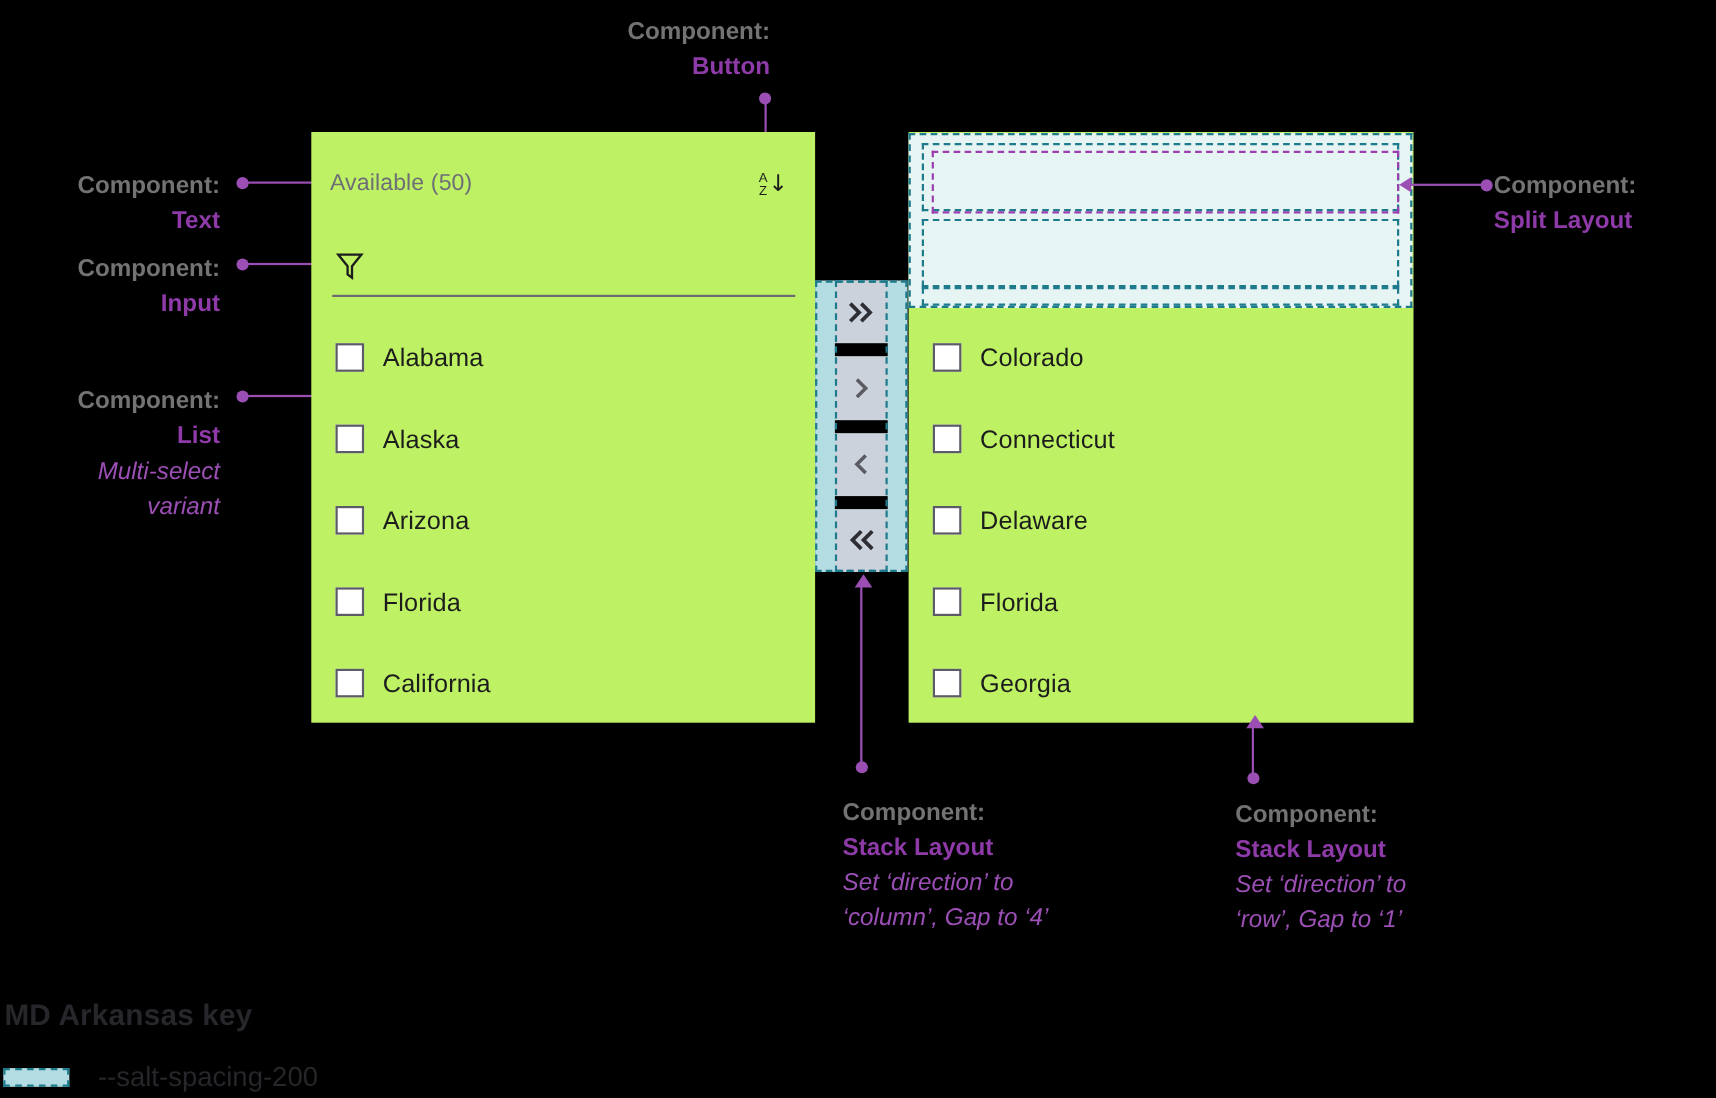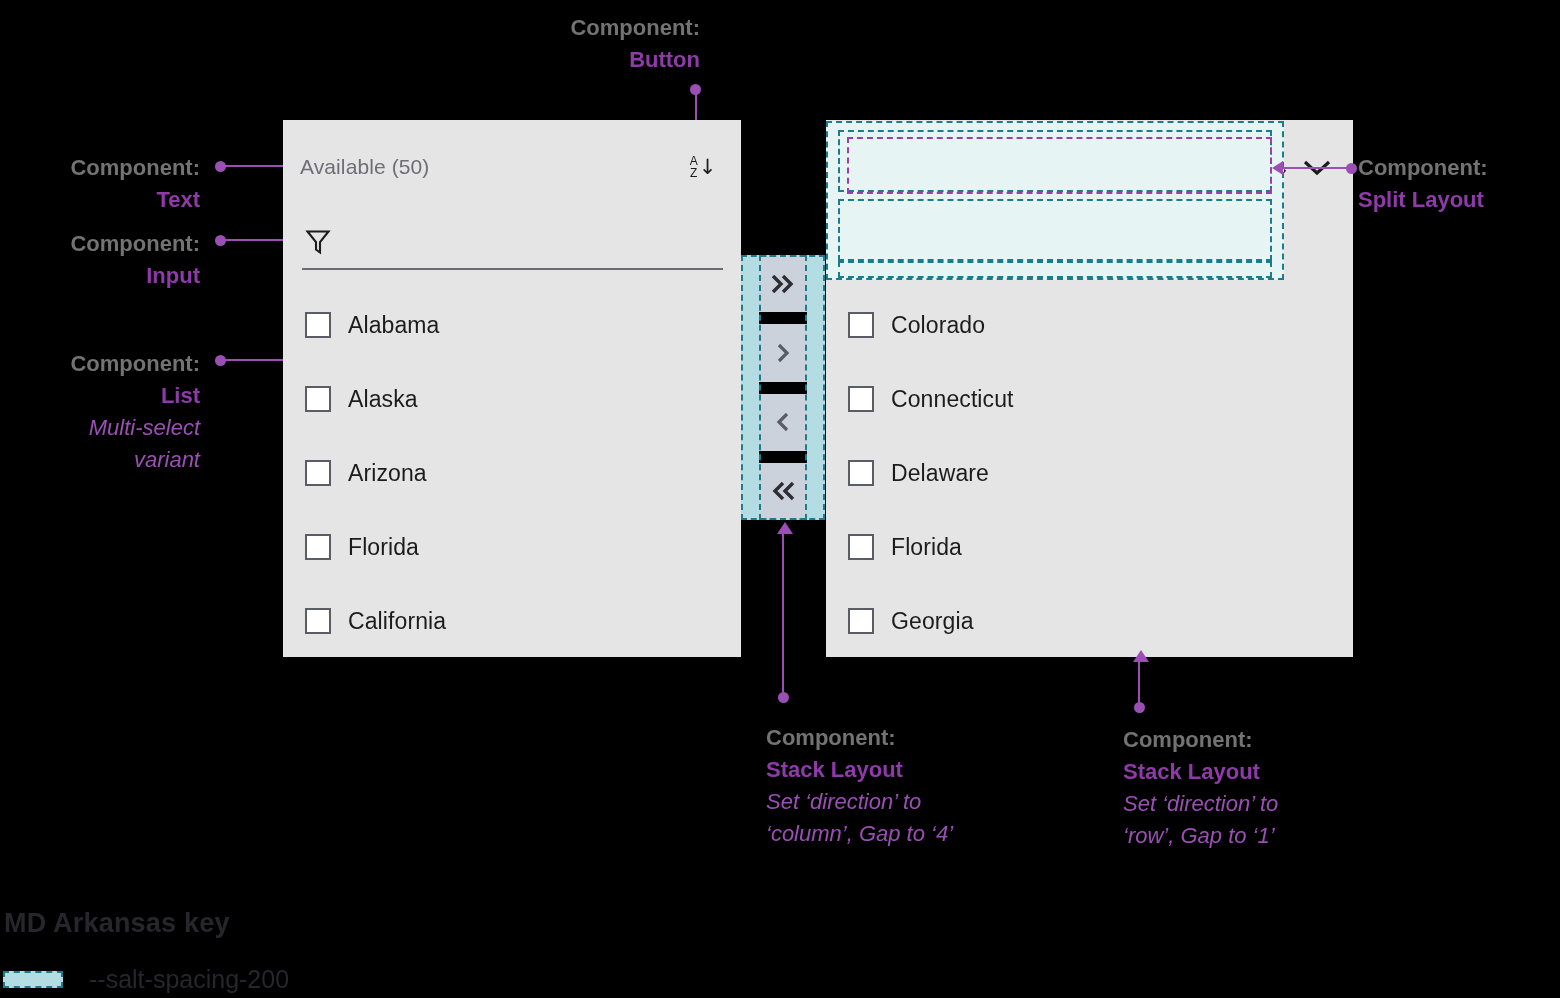--- a/index.html
+++ b/index.html
@@ -81,21 +81,21 @@
   }
   .arrow.up {
     border-left: 8px solid transparent;
     border-right: 8px solid transparent;
     border-bottom: 12px solid #9b4fb5;
   }
 
   
   .panel {
     position: absolute;
-    background: #e5e5e5;
+    background: #bef264;
     box-sizing: border-box;
   }
   .panel-header {
     position: absolute;
     left: 0; right: 0;
     height: 62px;
     display: flex;
     align-items: center;
     box-sizing: border-box;
   }
@@ -370,21 +370,21 @@
   <button class="xfer-btn">
     <svg width="30" height="24" viewBox="0 0 30 24" aria-hidden="true">
       <path d="M25 4 L17 12 L25 20 M15 4 L7 12 L15 20" fill="none" stroke="#2d2d33" stroke-width="3.4" stroke-linecap="butt" stroke-linejoin="miter"></path>
     </svg>
   </button>
 </div>
 
 <div class="dash teal-open" style="left:741px; top:255px; width:84px; height:265px;"></div>
 <div class="dash teal-open" style="left:759px; top:255px; width:48px; height:265px;"></div>
 
-<div class="panel" style="left:826px; top:120px; width:527px; height:537px;">
+<div class="panel" style="left:826px; top:120px; width:459px; height:537px;">
 
   <div class="panel-header" style="top:16px; padding:0 14px 0 17px;">
     <span class="panel-title">Visible (5)</span>
     <span class="header-actions">
       <button class="chev-btn">
         <svg width="34" height="22" viewBox="0 0 34 22" aria-hidden="true">
           <path d="M5 16 L17 5 L29 16" fill="none" stroke="#1c1c1c" stroke-width="3.2" stroke-linecap="butt" stroke-linejoin="miter"></path>
         </svg>
       </button>
       <button class="chev-btn">

